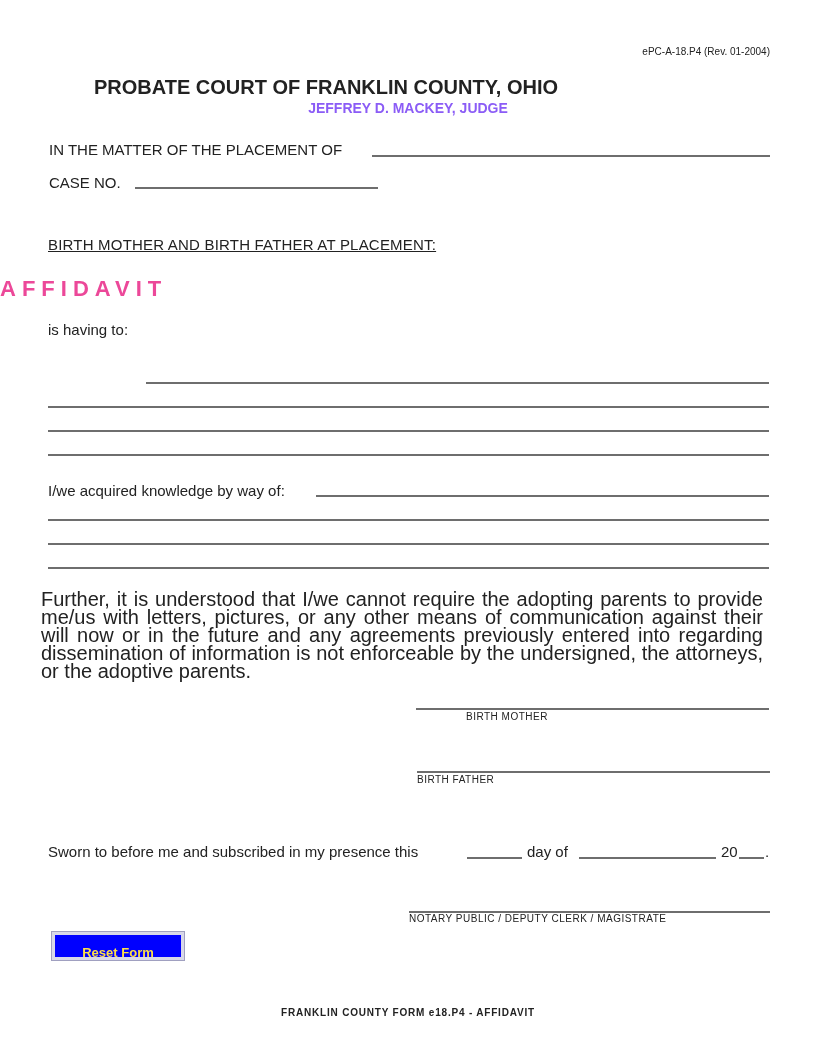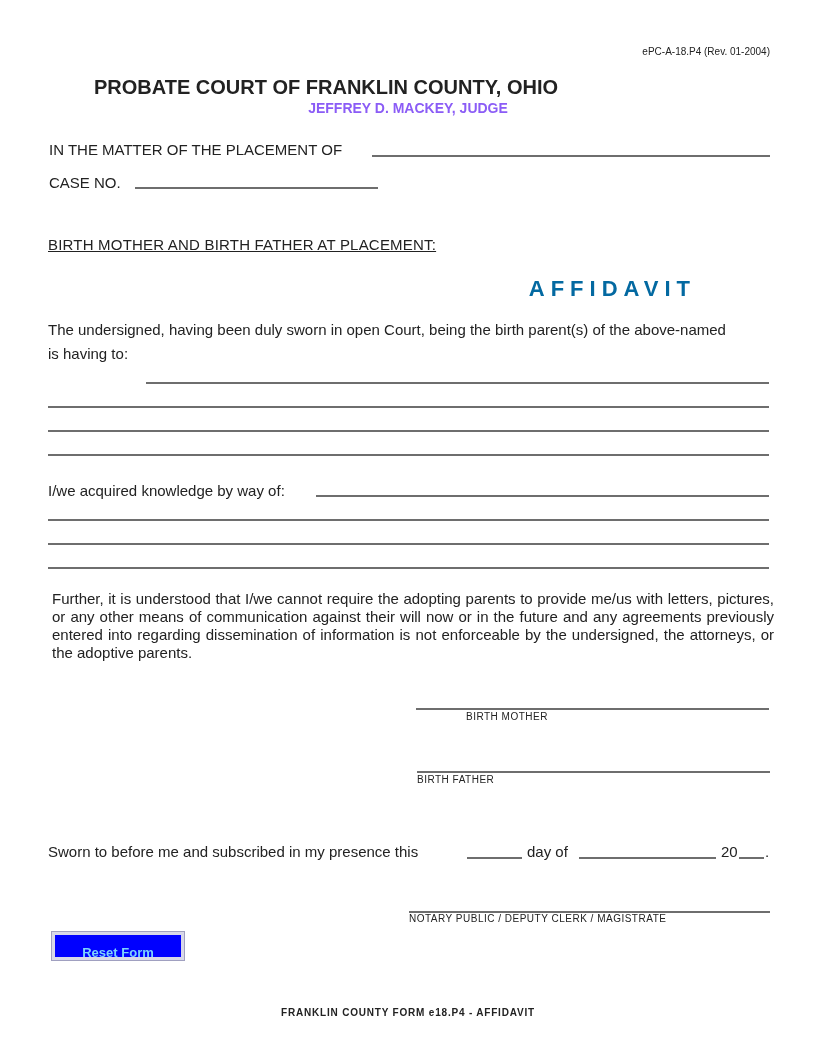--- a/index.html
+++ b/index.html
@@ -7,26 +7,26 @@
          font-family: "Liberation Sans", sans-serif; color: #1a1a1a; }
   .abs { position: absolute; }
   .formid { top: 46px; left: 560px; width: 210px; text-align: right; font-size: 10px; color: #222; }
   .court { top: 76px; left: 0; width: 652px; text-align: center; font-weight: bold; font-size: 20px; color: #222; }
   .judge { top: 100px; left: 0; width: 816px; text-align: center; font-weight: bold; font-size: 14px; color: #8b5cf6; }
   .lbl { font-size: 15px; color: #222; white-space: nowrap; }
   .line { position: absolute; height: 0; border-top: 2px solid #6e6e6e; }
   .field { position: absolute; border: none; background: transparent; outline: none;
            font-family: "Liberation Sans", sans-serif; font-size: 14px; color: #000; padding: 0; }
   .section { top: 236px; left: 48px; font-size: 15px; text-decoration: underline; color: #222; letter-spacing: 0.2px; }
-  .title { top: 276px; left: 0; width: 696px; text-align: right; font-weight: bold; font-size: 22px; letter-spacing: 6px; color: #0369a1; }
+  .title { top: 276px; left: 0; width: 696px; text-align: left; font-weight: bold; font-size: 22px; letter-spacing: 6px; color: #ec4899; }
   .para1 { top: 318px; left: 48px; width: 722px; font-size: 15px; line-height: 24px; color: #222; }
-  .para2 { top: 590px; left: 52px; width: 722px; font-size: 15px; line-height: 18px; color: #222; text-align: justify; }
+  .para2 { top: 590px; left: 41px; width: 722px; font-size: 20px; line-height: 18px; color: #222; text-align: justify; }
   .sig { font-size: 10px; color: #222; letter-spacing: 0.5px; }
   .reset { top: 932px; left: 52px; width: 132px; height: 28px; box-sizing: border-box;
-           background: #0000ff; color: #7dd3fc; font-weight: bold; font-size: 13px;
+           background: #0000ff; color: #fde047; font-weight: bold; font-size: 13px;
            border: 3px solid #d8d8e8; outline: 1px solid #a0a0c0; cursor: pointer;
            font-family: "Liberation Sans", sans-serif; padding: 8px; text-align: center; line-height: 20px; }
   .footer { top: 1007px; left: 0; width: 816px; text-align: center; font-weight: bold; font-size: 10px; letter-spacing: 0.8px; color: #222; }
 </style>
 </head>
 <body>
 
 <div>
 
   <div class="abs formid">ePC-A-18.P4  (Rev.  01-2004)</div>
@@ -40,21 +40,20 @@
 
   <div class="abs lbl" style="top:174px;left:49px;">CASE NO.</div>
   <div class="line" style="top:187px;left:135px;width:243px;"></div>
   <input class="field" style="top: 170px; left: 137px; width: 239px; height: 16px;" value="">
 
   <div class="abs section">BIRTH MOTHER AND BIRTH FATHER AT PLACEMENT:</div>
 
   <div class="abs title">AFFIDAVIT</div>
 
   <div class="abs para1">
-    <div>The undersigned, having been duly sworn in open Court, being the birth parent(s) of the above-named</div>
     <div>is having to:</div>
   </div>
   <div class="line" style="top:382px;left:146px;width:623px;"></div>
   <input class="field" style="top: 365px; left: 148px; width: 619px; height: 16px;" value="">
   <div class="line" style="top:406px;left:48px;width:721px;"></div>
   <input class="field" style="top: 389px; left: 50px; width: 717px; height: 16px;" value="">
   <div class="line" style="top:430px;left:48px;width:721px;"></div>
   <input class="field" style="top: 413px; left: 50px; width: 717px; height: 16px;" value="">
   <div class="line" style="top:454px;left:48px;width:721px;"></div>
   <input class="field" style="top: 437px; left: 50px; width: 717px; height: 16px;" value="">

